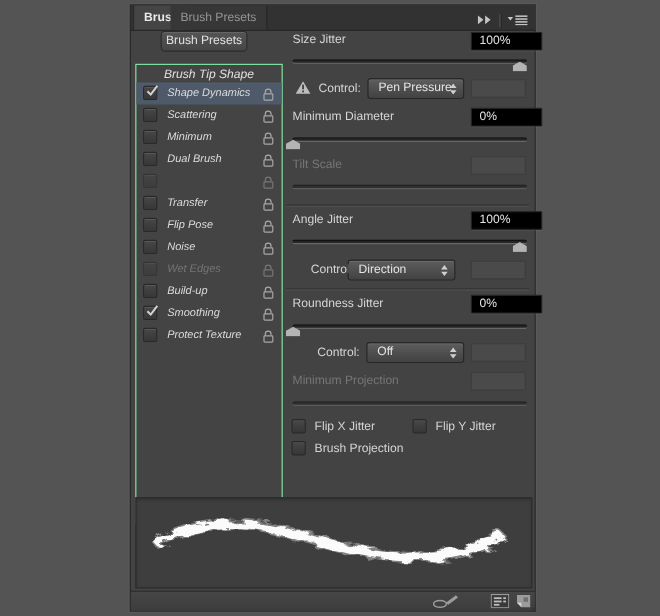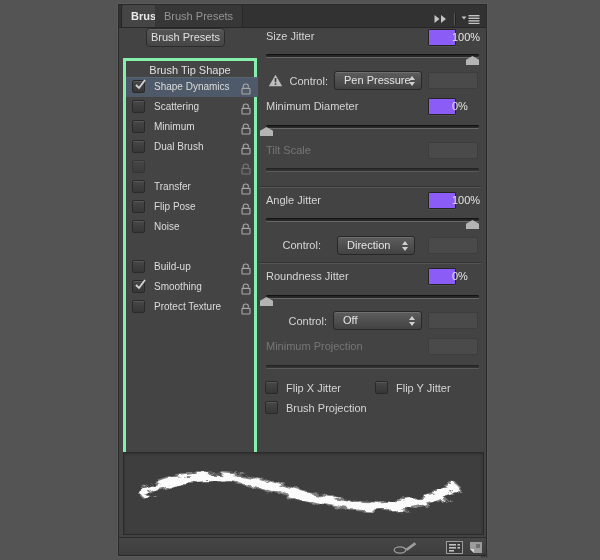--- a/index.html
+++ b/index.html
@@ -24,21 +24,21 @@
   
   .presets-btn{
     position:absolute;left:27px;top:23px;width:79px;height:19px;
     background:linear-gradient(#555555,#464646);
     border:1px solid #2c2c2c;border-radius:4px;box-sizing:border-box;
     color:#e0e0e0;font-size:11px;text-align:center;line-height:17px;
     box-shadow:inset 0 1px 0 rgba(255,255,255,0.10);
   }
   .list{
     position:absolute;left:4px;top:53px;width:134px;height:419px;
-    background:#444444;border:3px solid #86efac;box-sizing:border-box;
+    background:#444444;border:1px solid #86efac;box-sizing:border-box;font-style:italic;
   }
   .list-hdr{position:absolute;left:0;top:1px;width:100%;height:16px;line-height:17px;font-size:11px;color:#e0e0e0;text-align:center;}
   .lrow{position:absolute;left:0;width:132px;height:20px;}
   .lrow.sel{background:#4e5a69;box-shadow:inset 0 1px 0 rgba(255,255,255,0.07);}
   .lrow .cb{position:absolute;left:6px;top:3px;}
   .lrow .rlbl{position:absolute;left:28px;top:0;line-height:20px;font-size:10px;color:#dcdcdc;white-space:nowrap;}
   .lrow.dim .rlbl{color:#747474;}
   .lrow .lock{position:absolute;right:7px;top:4px;}
   .lrow.dim .lock{opacity:0.5;}
   .cb{
@@ -47,23 +47,23 @@
     border:1px solid #292929;box-shadow:inset 0 1px 0 rgba(255,255,255,0.10);
     position:relative;
   }
   .cb.dim{opacity:0.55;}
   .cb svg{position:absolute;left:0;top:-3px;}
   
   .lbl{position:absolute;font-size:11px;color:#d5d5d5;line-height:14px;white-space:nowrap;}
   .lbl.dim{color:#767676;}
   .lbl.r{text-align:right;}
   .valbox{
-    position:absolute;width:28px;height:17px;box-sizing:border-box;
-    background:#8b5cf6;border:1px solid #242424;border-radius:1px;
-    color:#e4e4e4;font-size:11px;line-height:15px;padding-left:23px;
+    position:absolute;width:65px;height:17px;box-sizing:border-box;
+    background:#000000;border:1px solid #242424;border-radius:1px;
+    color:#e4e4e4;font-size:11px;line-height:15px;padding-left:7px;
     box-shadow:0 1px 0 rgba(255,255,255,0.06);
   }
   .disbox{
     position:absolute;width:50px;height:17px;box-sizing:border-box;
     background:#4a4a4a;border:1px solid #3d3d3d;border-radius:1px;
   }
   .track{
     position:absolute;left:147px;width:213px;height:3px;
     background:#282828;border-radius:2px;
     box-shadow:0 1px 0 rgba(255,255,255,0.20), inset 0 1px 1px rgba(0,0,0,0.6);
@@ -185,20 +185,28 @@
       <span class="cb"></span>
       <span class="rlbl">Flip Pose</span>
       <span class="lock"><svg width="10" height="12" viewBox="0 0 10 12">
             <path d="M2.2 5.4 V3.6 a2.6 2.6 0 0 1 5.2 0 V4.6" fill="none" stroke="#a8a8a8" stroke-width="1.1"></path>
             <rect x="1" y="5.4" width="8" height="5.6" rx="0.8" fill="none" stroke="#a8a8a8" stroke-width="1.1"></rect>
           </svg></span>
     </div>
     <div class="lrow" style="top:156px">
       <span class="cb"></span>
       <span class="rlbl">Noise</span>
+      <span class="lock"><svg width="10" height="12" viewBox="0 0 10 12">
+            <path d="M2.2 5.4 V3.6 a2.6 2.6 0 0 1 5.2 0 V4.6" fill="none" stroke="#a8a8a8" stroke-width="1.1"></path>
+            <rect x="1" y="5.4" width="8" height="5.6" rx="0.8" fill="none" stroke="#a8a8a8" stroke-width="1.1"></rect>
+          </svg></span>
+    </div>
+    <div class="lrow dim" style="top:176px">
+      <span class="cb dim"></span>
+      <span class="rlbl">Wet Edges</span>
       <span class="lock"><svg width="10" height="12" viewBox="0 0 10 12">
             <path d="M2.2 5.4 V3.6 a2.6 2.6 0 0 1 5.2 0 V4.6" fill="none" stroke="#a8a8a8" stroke-width="1.1"></path>
             <rect x="1" y="5.4" width="8" height="5.6" rx="0.8" fill="none" stroke="#a8a8a8" stroke-width="1.1"></rect>
           </svg></span>
     </div>
     <div class="lrow" style="top:196px">
       <span class="cb"></span>
       <span class="rlbl">Build-up</span>
       <span class="lock"><svg width="10" height="12" viewBox="0 0 10 12">
             <path d="M2.2 5.4 V3.6 a2.6 2.6 0 0 1 5.2 0 V4.6" fill="none" stroke="#a8a8a8" stroke-width="1.1"></path>
@@ -259,21 +267,21 @@
   <div class="track dim" style="top:163px"></div>
 
   <div class="divider" style="top:181px"></div>
 
   <div class="lbl" style="left:147px;top:188px">Angle Jitter</div>
   <div class="valbox" style="left:309px;top:187px">100%</div>
   <div class="track" style="top:213px"></div>
   <div class="thumb" style="left:347px;top:215px"></div>
 
   <div class="lbl r" style="left:156px;top:233px;width:46px">Control:</div>
-  <div class="dd" style="left:218px;top:231px;width:78px">
+  <div class="dd" style="left:197px;top:231px;width:98px">
     <span>Direction</span>
     <span class="arrows">
         <div class="arr-up"></div>
         <div class="arr-dn"></div>
       </span>
   </div>
   <div class="disbox" style="left:309px;top:232px"></div>
 
   <div class="divider" style="top:257px"></div>
 

